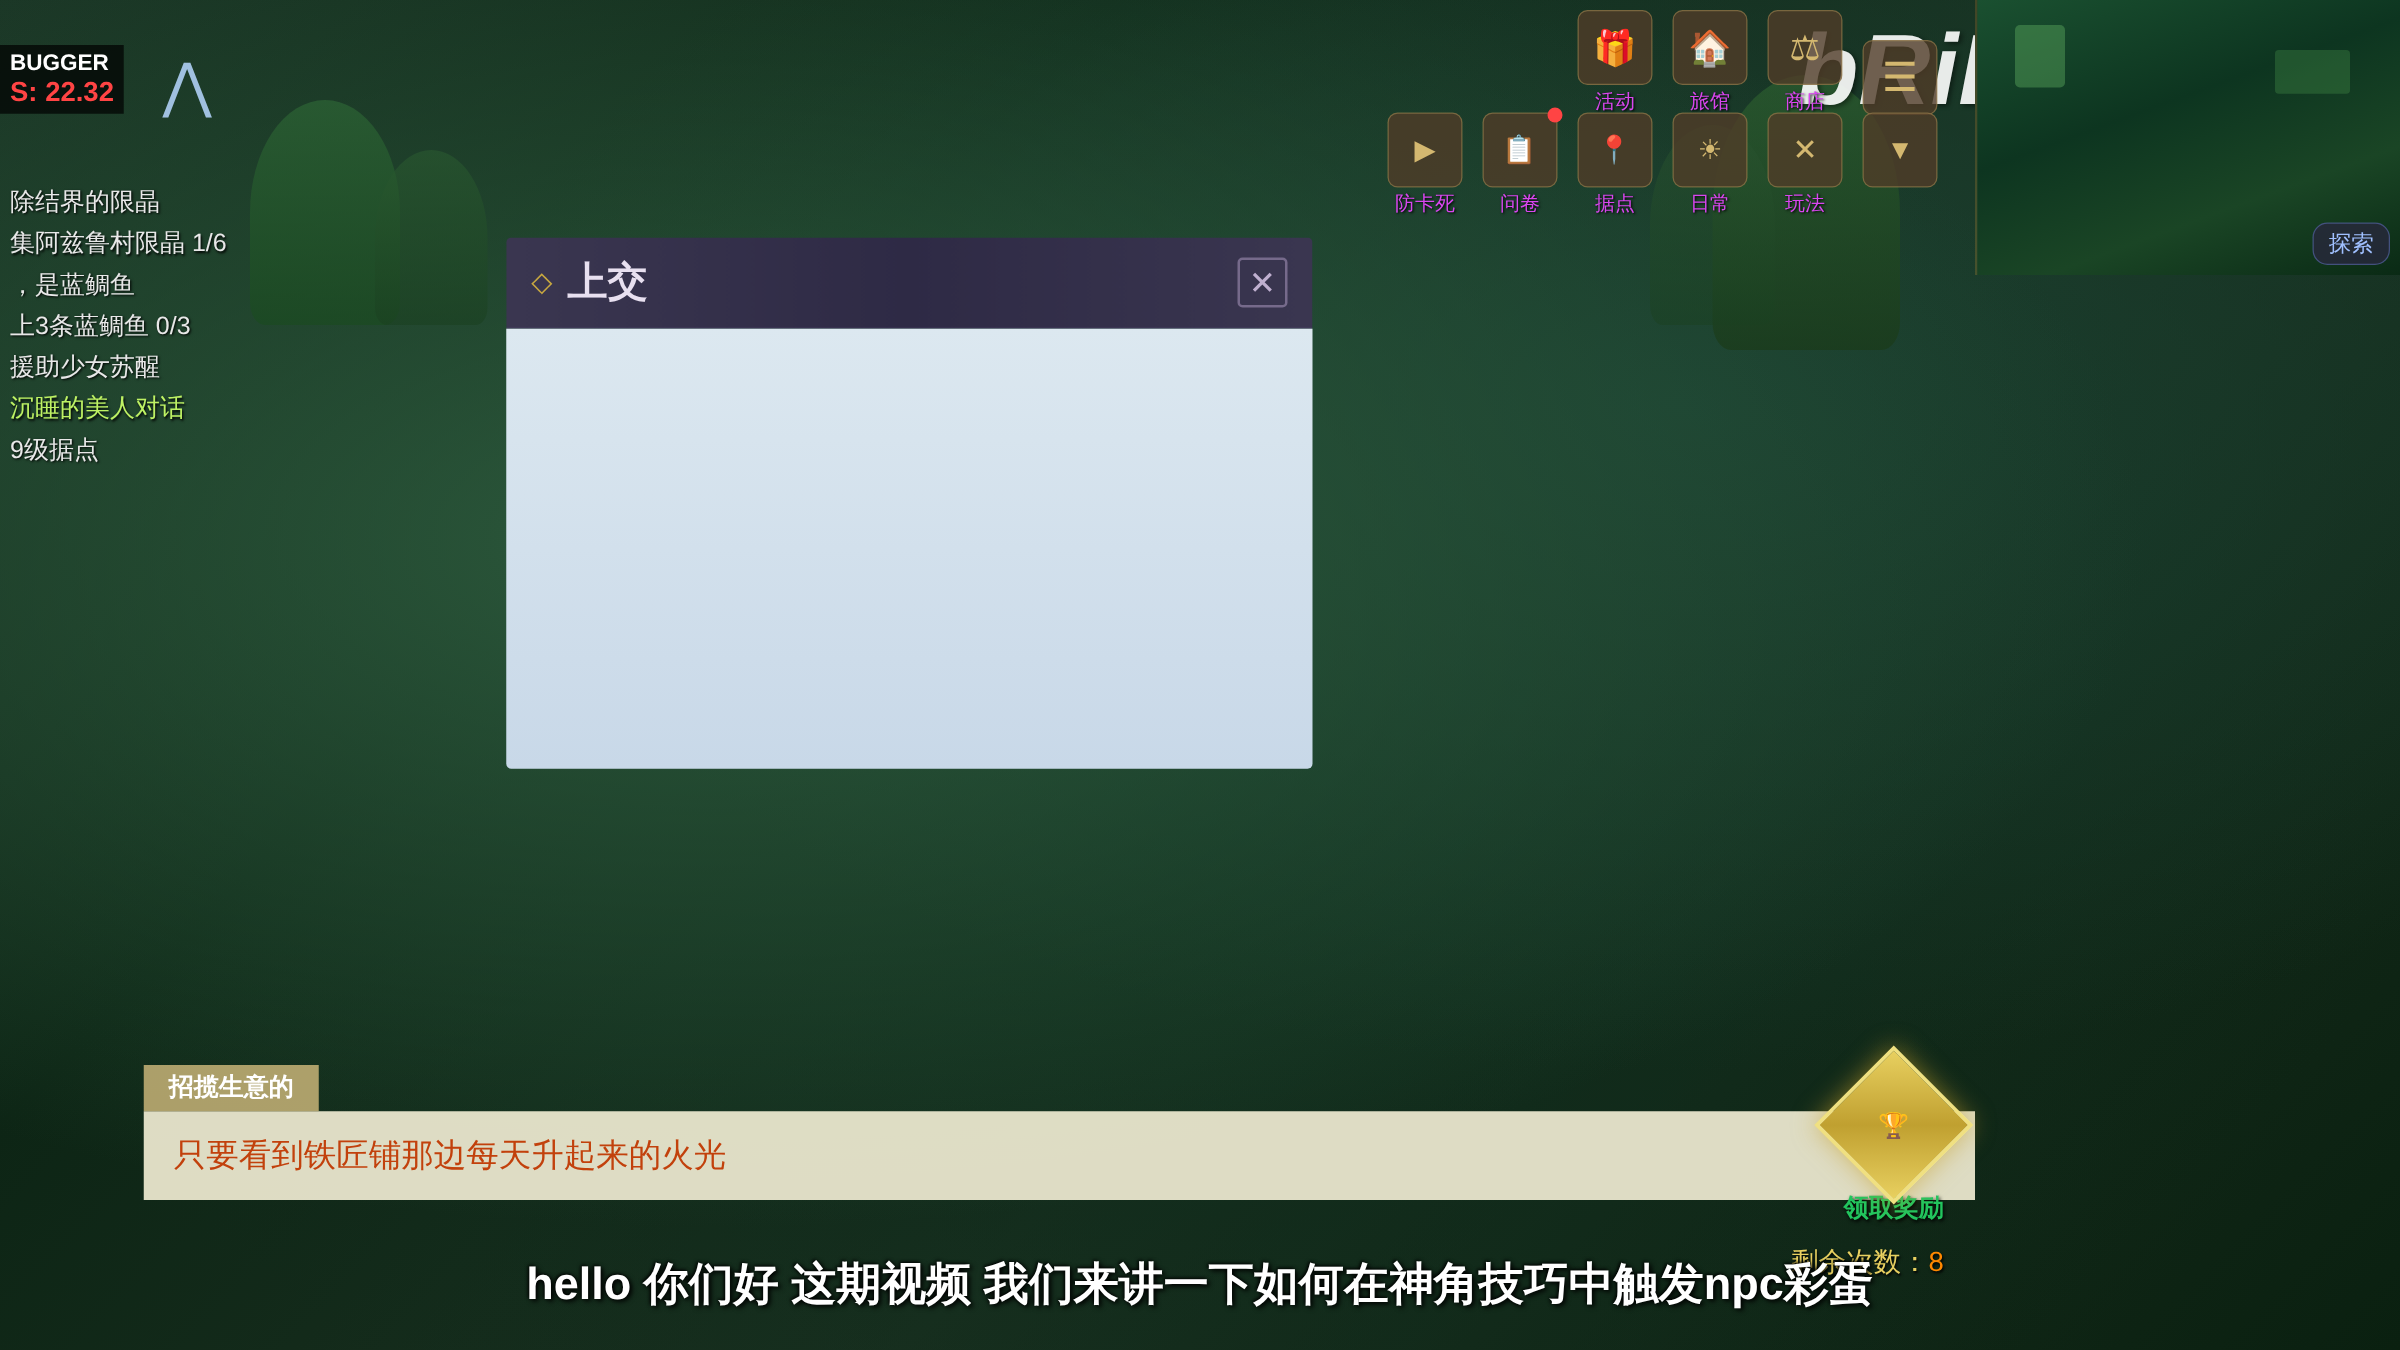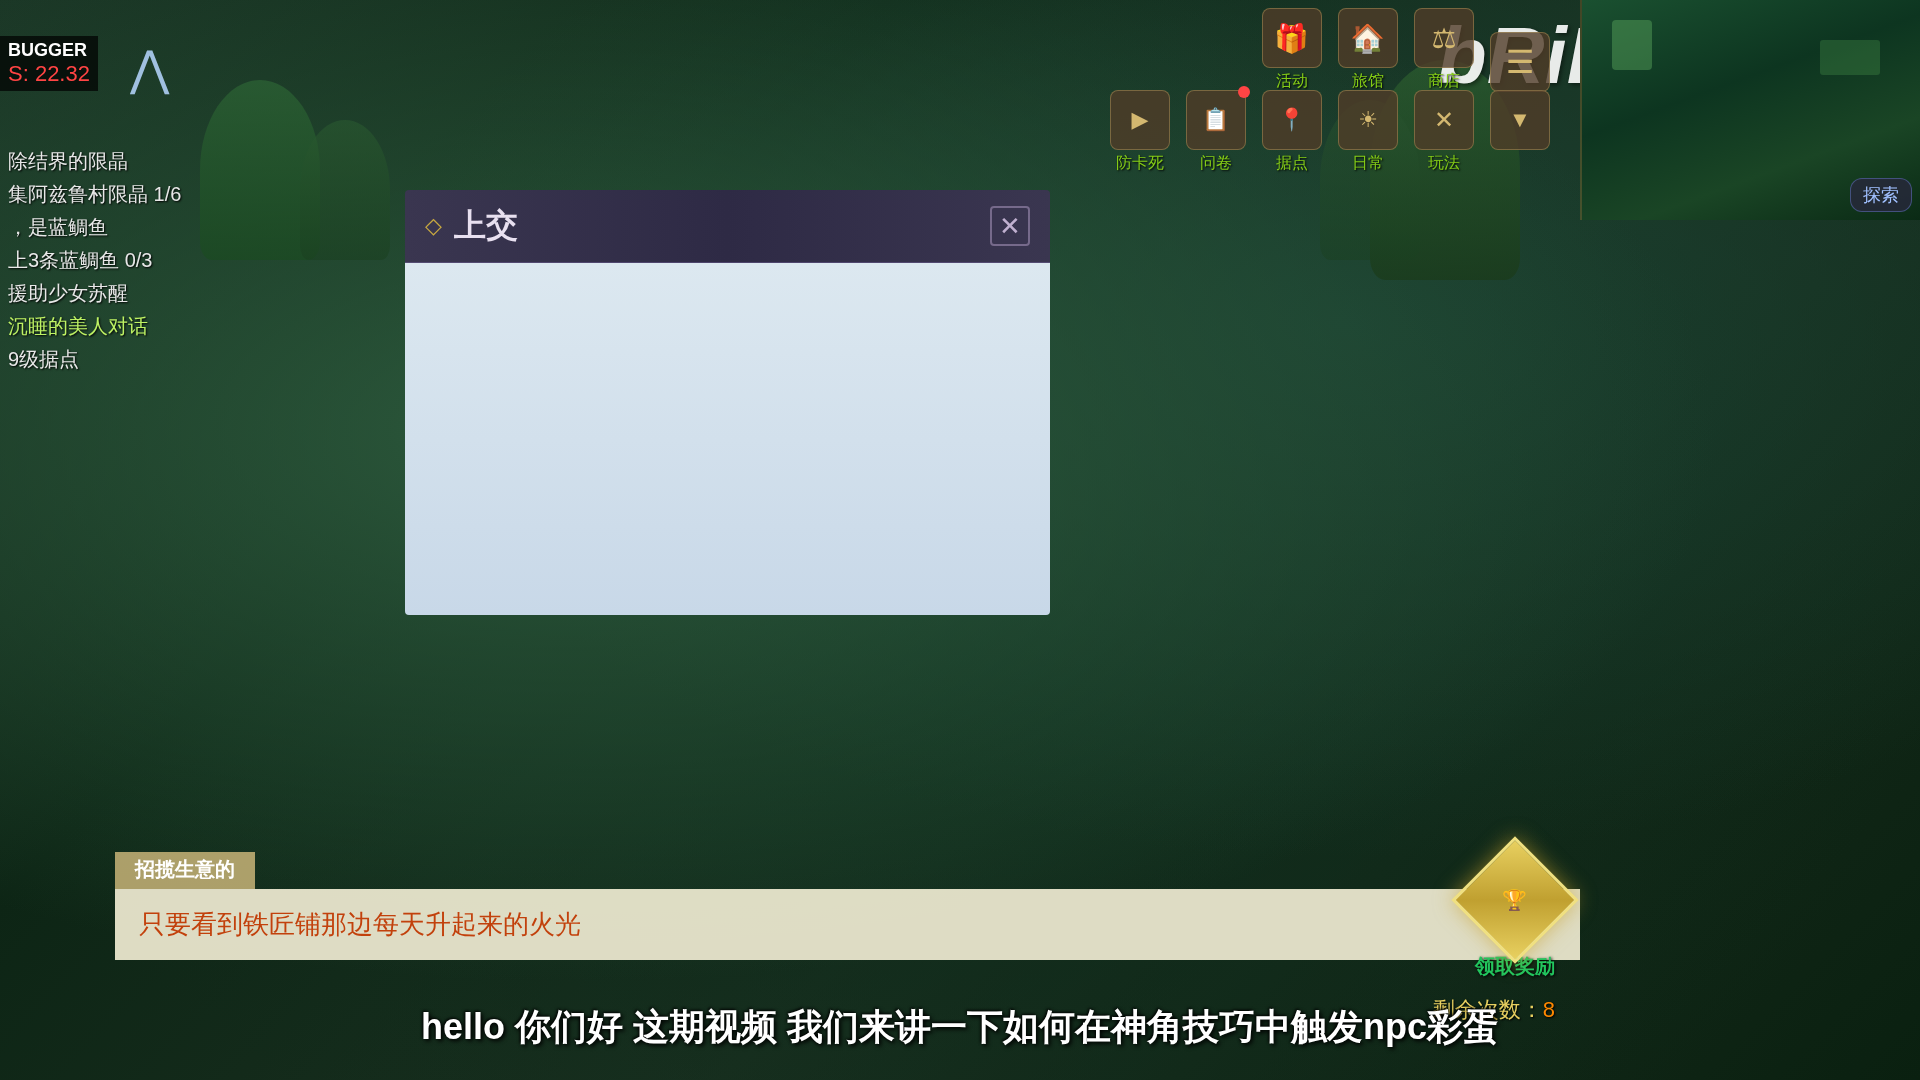--- a/index.html
+++ b/index.html
@@ -34,21 +34,21 @@
       padding: 4px 8px;
       font-size: 18px;
       font-weight: bold;
       z-index: 10;
       margin-top: 36px;
     }
 
     .debug-fps {
       color: #ff4444;
       font-size: 22px;
-      font-weight: normal;
+      font-weight: bold;
     }
 
     
     .quest-list {
       position: absolute;
       top: 140px;
       left: 0;
       color: white;
       font-size: 20px;
       z-index: 10;
@@ -91,21 +91,21 @@
       display: flex;
       flex-direction: column;
       align-items: center;
       justify-content: center;
       border: 1px solid rgba(200, 170, 100, 0.4);
       color: #d4b870;
       font-size: 28px;
     }
 
     .nav-label {
-      color: #84cc16;
+      color: #d946ef;
       font-size: 16px;
       margin-top: 3px;
       text-shadow: 1px 1px 2px #000;
     }
 
     
     .top-nav-row2 {
       position: absolute;
       top: 90px;
       right: 370px;

